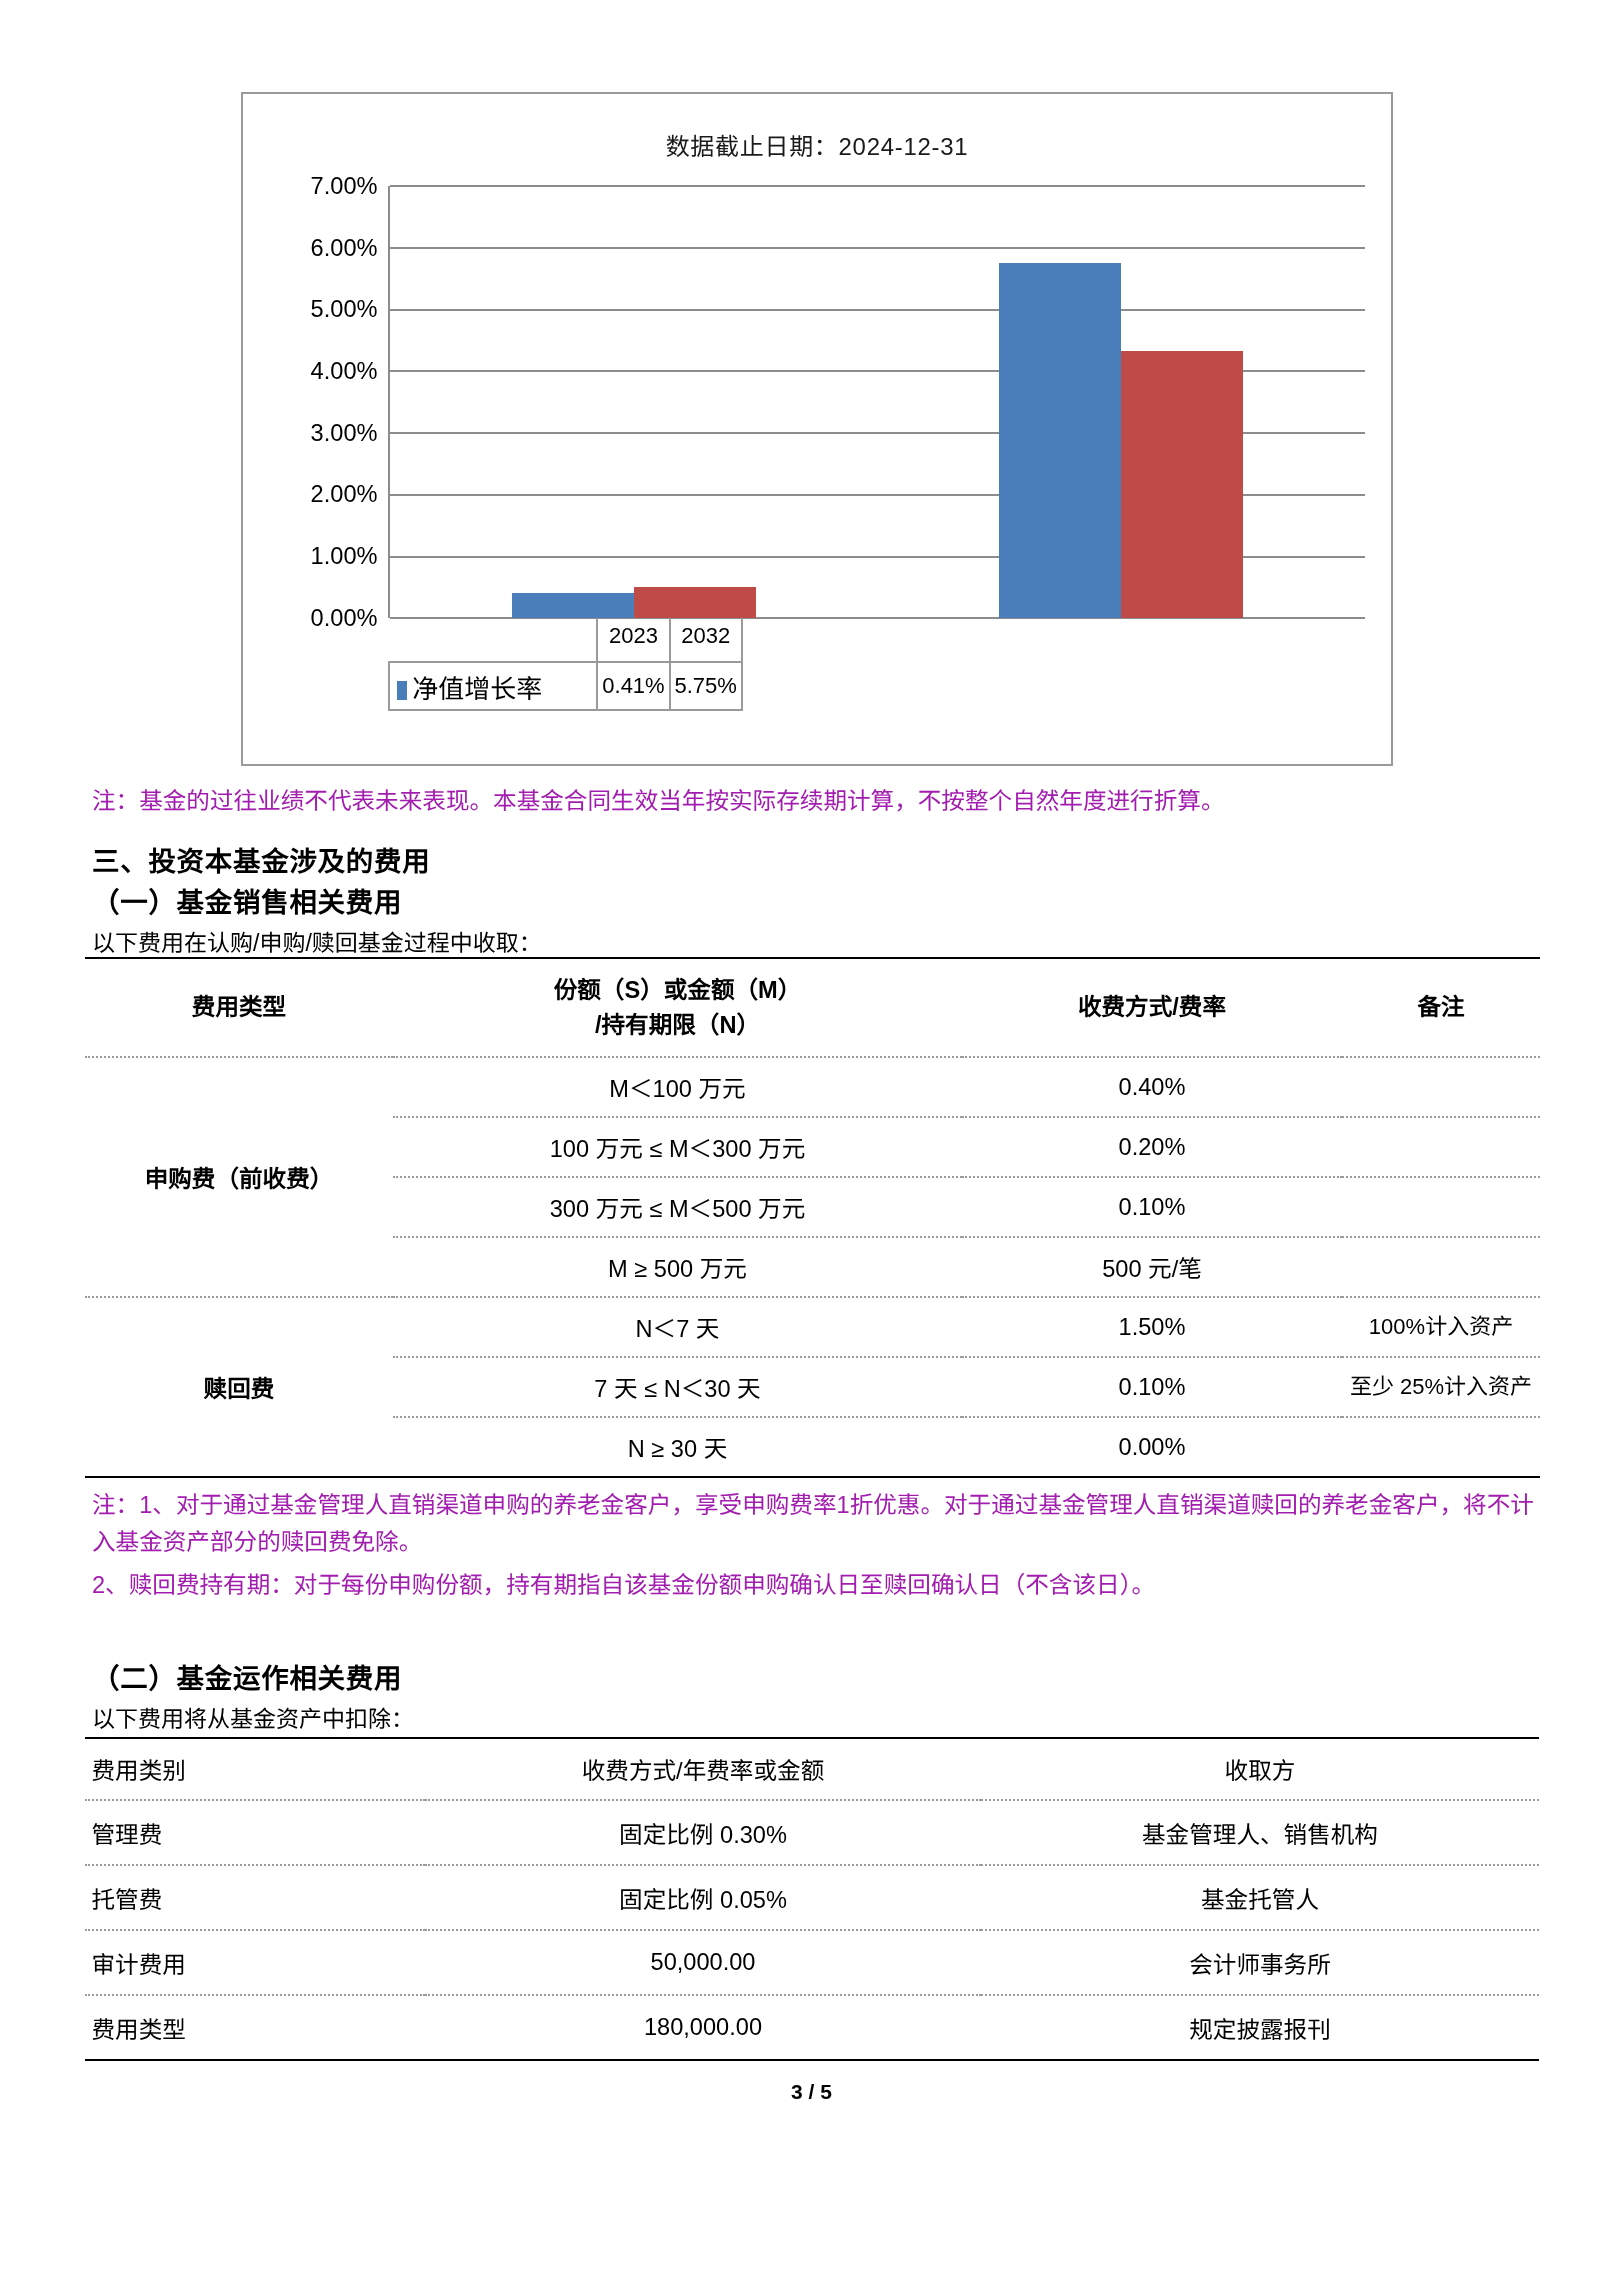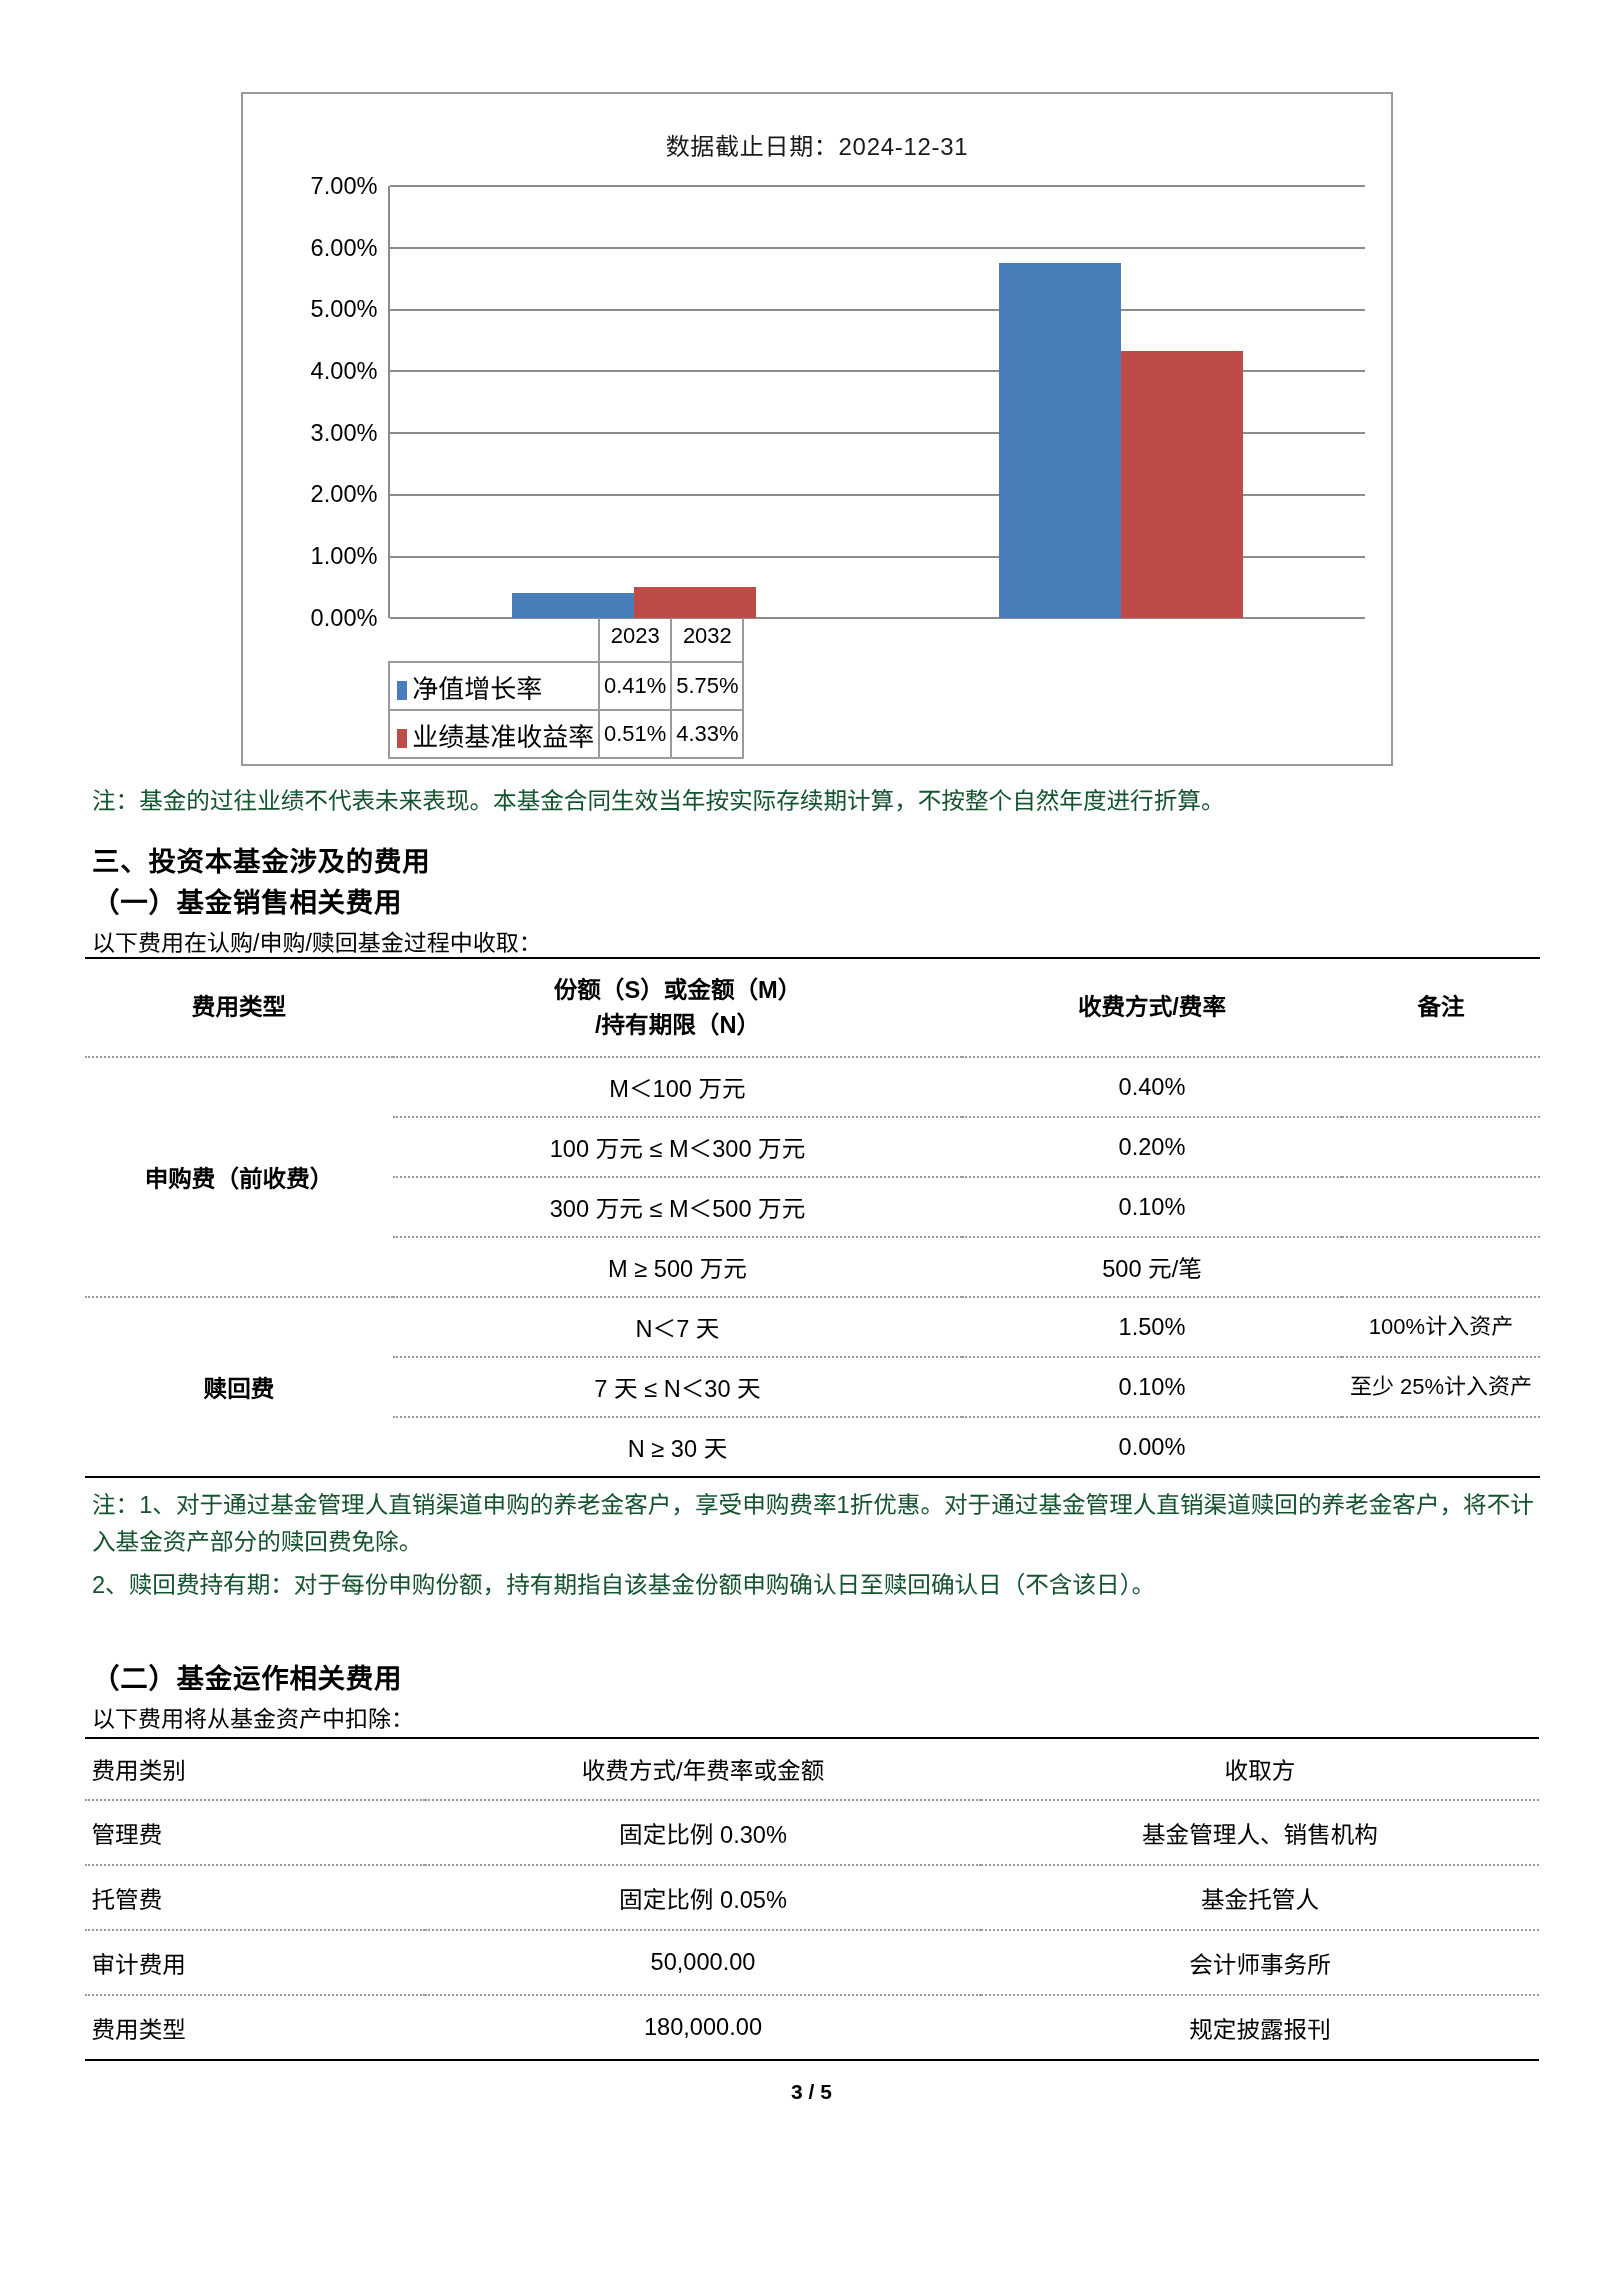--- a/index.html
+++ b/index.html
@@ -136,21 +136,21 @@
   .swatch.blue { background: #4a7ebb; }
   .swatch.red  { background: #be4b48; }
 
   
   .note-line {
     position: absolute;
     left: 92px;
     width: 1446px;
     font-size: 23.6px;
     line-height: 1.55;
-    color: #14532d;
+    color: #a21caf;
   }
   .h-sec {
     position: absolute;
     left: 92px;
     font-weight: bold;
     color: #000;
   }
   .h1 { font-size: 27.5px; letter-spacing: 0.7px; }
   .h2 { font-size: 27.5px; letter-spacing: 0.7px; }
   .lead {
@@ -282,25 +282,20 @@
           <tr class="hdr">
             <td class="lbl blank">&nbsp;</td>
             <td>2023</td>
             <td>2032</td>
           </tr>
           <tr>
             <td class="lbl"><span class="swatch blue" style="background: rgb(74, 126, 187);"></span><span>净值增长率</span></td>
             <td>0.41%</td>
             <td>5.75%</td>
           </tr>
-          <tr>
-            <td class="lbl"><span class="swatch red" style="background: rgb(190, 75, 72);"></span><span>业绩基准收益率</span></td>
-            <td>0.51%</td>
-            <td>4.33%</td>
-          </tr>
         </tbody>
     </table>
   </div>
 
   <div class="note-line" style="top:783px;">注：基金的过往业绩不代表未来表现。本基金合同生效当年按实际存续期计算，不按整个自然年度进行折算。</div>
 
   <div class="h-sec h1" style="top:839px;">三、投资本基金涉及的费用</div>
   <div class="h-sec h2" style="top:880px;">（一）基金销售相关费用</div>
   <div class="lead" style="top:924px;">以下费用在认购/申购/赎回基金过程中收取：</div>
 

